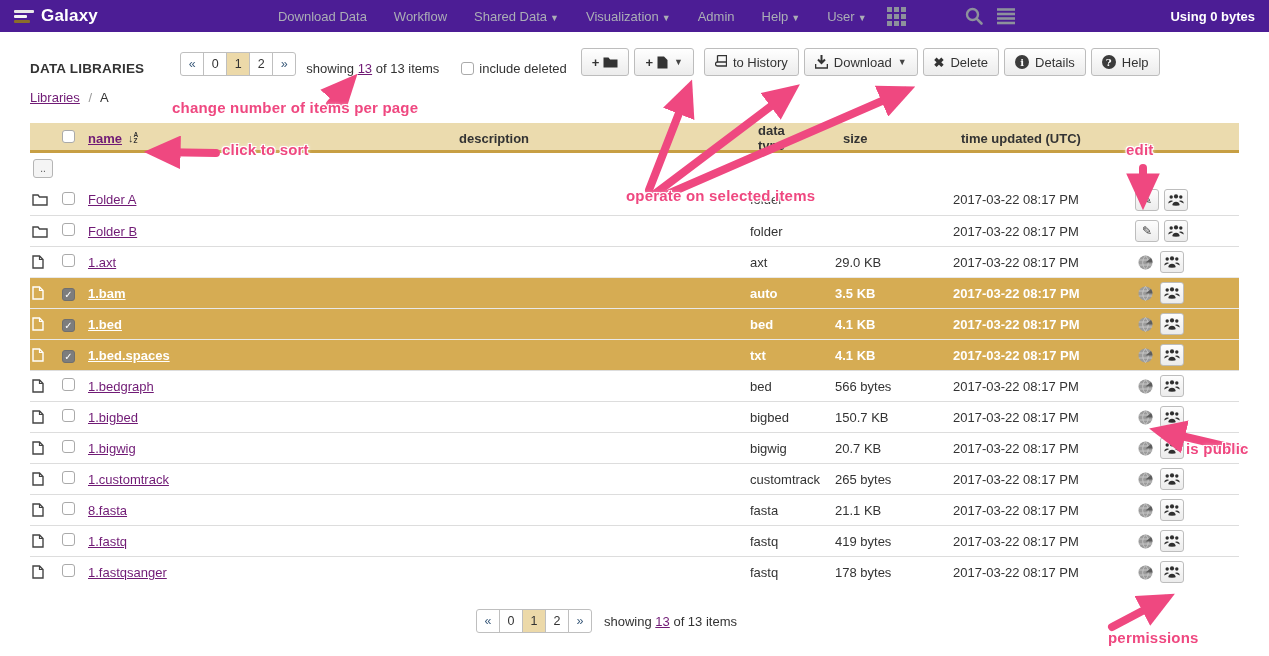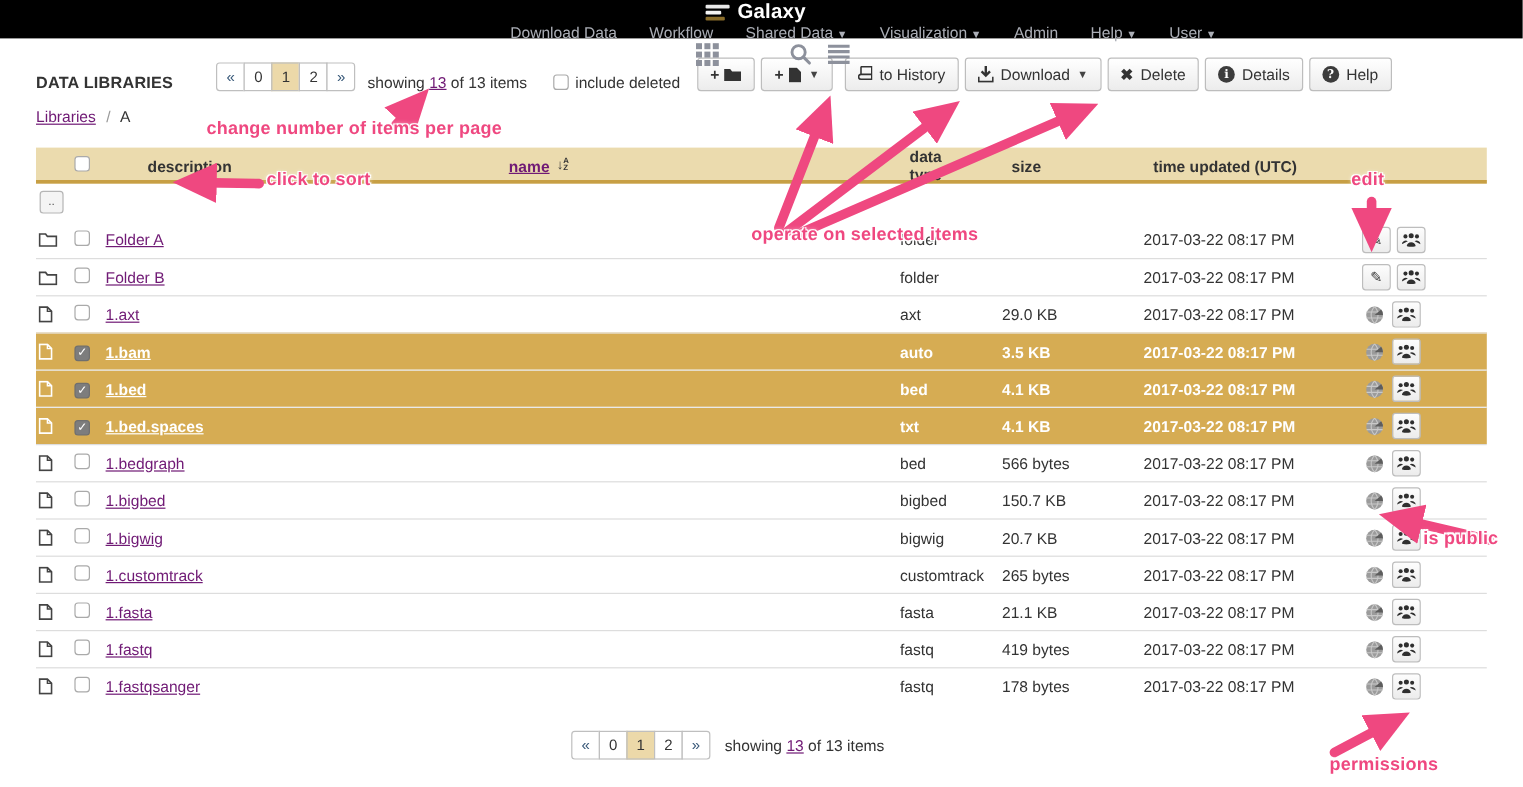--- a/index.html
+++ b/index.html
@@ -1,21 +1,21 @@
 <!DOCTYPE html>
 <html><head>
 <meta charset="utf-8">
 <style>
   * { box-sizing: border-box; margin: 0; padding: 0; }
   html,body { width:1269px; height:656px; overflow:hidden; }
   body { font-family:"Liberation Sans","DejaVu Sans",sans-serif; font-size:13px; color:#333; background:#fff; position:relative; }
   a { color:#701a75; text-decoration:underline; cursor:pointer; }
 
   
-  .masthead { height:32px; background:#000000; display:flex; align-items:center; padding:0 14px; position:relative;flex-direction:column; }
+  .masthead { height:32px; background:#4c1d95; display:flex; align-items:center; padding:0 14px; position:relative; }
   .brand { display:flex; align-items:center; gap:7px; margin-right:10px; }
   .brand-logo { display:flex; flex-direction:column; gap:2px; }
   .brand-logo i { display:block; height:3px; border-radius:1px; }
   .brand-logo i:nth-child(1){ width:20px; background:#e8e8e8; }
   .brand-logo i:nth-child(2){ width:13px; background:#f5f5f5; }
   .brand-logo i:nth-child(3){ width:16px; background:#8a6d2a; }
   .brand-name { color:#fff; font-weight:bold; font-size:17px; letter-spacing:.2px; }
   .mast-nav { display:flex; align-items:center; gap:27px; margin-left:170px; }
   .mast-link { color:#abaeb6; text-decoration:none; font-size:13px; cursor:pointer; white-space:nowrap; }
   .mast-link .caret { font-size:9px; margin-left:3px; color:#abaeb6; }
@@ -217,31 +217,31 @@
 <div class="breadcrumb">
   <a>Libraries</a>
   <span class="sep">/</span>
   <span>A</span>
 </div>
 
 <div class="lib-table">
   <div class="thead">
     <div class="cell"></div>
     <div class="cell"><span class="checkbox"></span></div>
-    <div class="cell" style="padding-left:35px;">description</div>
     <div class="cell h-name">
       <a>name</a>
       <span class="sort-ico">
           <span class="arr">↓</span>
           <span class="az">
             <span>A</span>
             <span>Z</span>
           </span>
         </span>
     </div>
+    <div class="cell" style="padding-left:35px;">description</div>
     <div class="cell c-type">data type</div>
     <div class="cell c-size">size</div>
     <div class="cell c-time">time updated (UTC)</div>
     <div class="cell"></div>
   </div>
 
   <div class="uprow" style="border-top:none;">
     <button class="up-btn">..</button>
   </div>
 
@@ -608,21 +608,21 @@
   </div>
       <div class="trow">
     <div class="cell c-icon">
 
       <svg class="ic row-file" width="12" height="14" viewBox="0 0 12 14">
             <path d="M1 1h6.5L11 4.5V13H1z" fill="none" stroke="currentColor" stroke-width="1.4"></path>
             <path d="M7.5 1v3.5H11" fill="none" stroke="currentColor" stroke-width="1.2"></path>
           </svg>
     </div>
     <div class="cell"><span class="checkbox"></span></div>
-    <div class="cell c-name"><a>1.fasta</a></div>
+    <div class="cell c-name"><a>8.fasta</a></div>
     <div class="cell c-desc"></div>
     <div class="cell c-type">fasta</div>
     <div class="cell c-size">21.1 KB</div>
     <div class="cell c-time">2017-03-22 08:17 PM</div>
     <div class="cell c-actions">
 
       <span class="globe-wrap">
         <svg class="ic" width="15" height="15" viewBox="0 0 15 15">
               <circle cx="7.5" cy="7.5" r="7" fill="#9b9b9b"></circle>
               <path d="M7.5 0.5a10 10 0 0 0 0 14M7.5 0.5a10 10 0 0 1 0 14M0.8 5h13.4M0.8 10h13.4" stroke="#c9c9c9" stroke-width="0.9" fill="none"></path>

